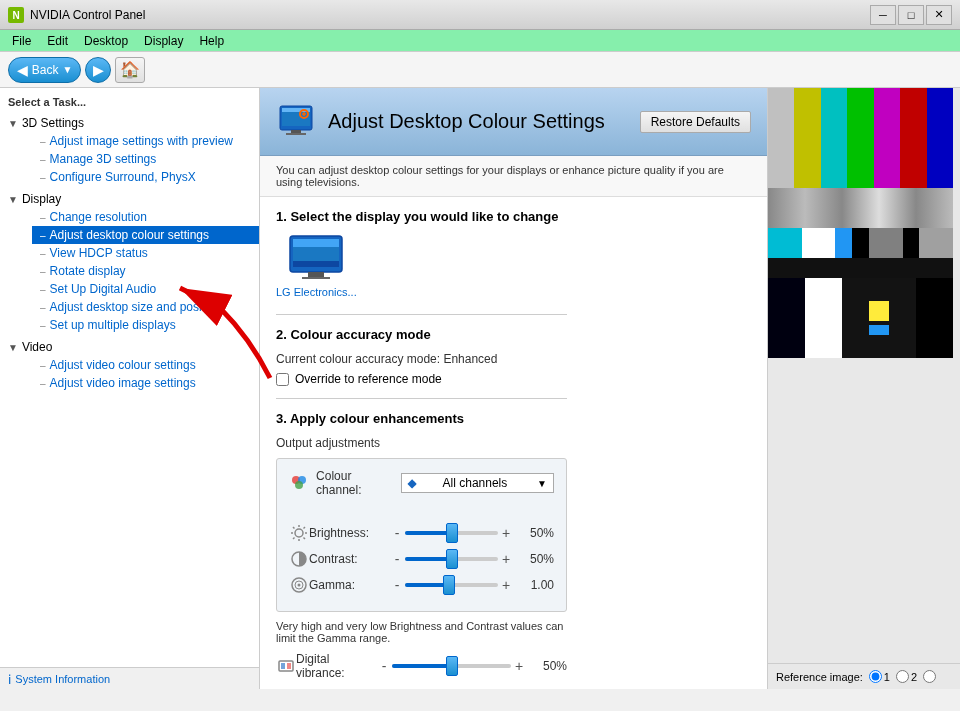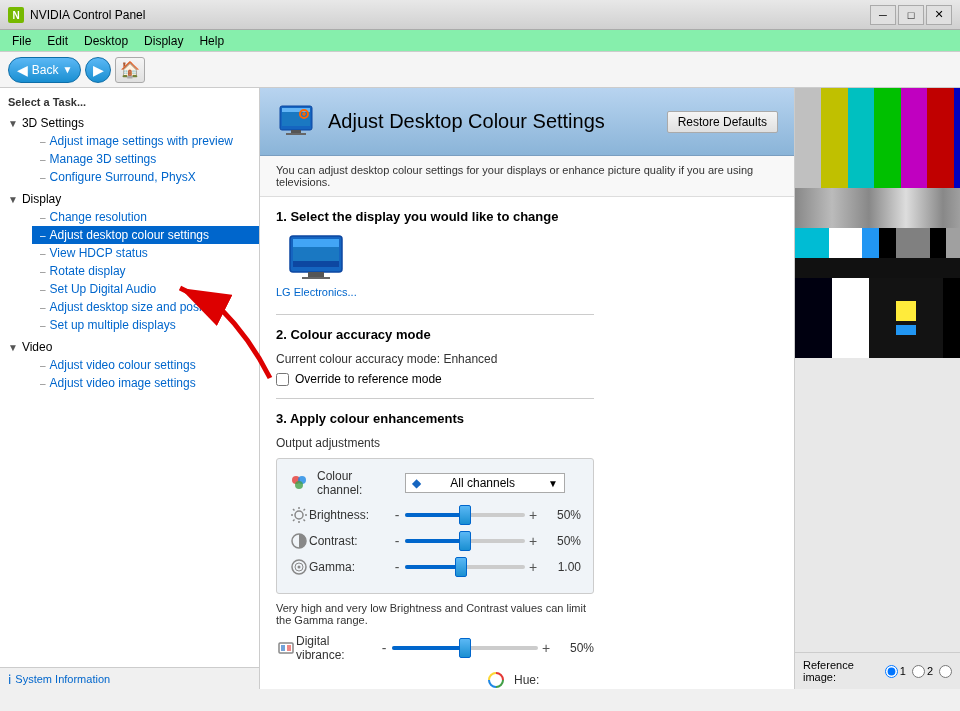--- a/index.html
+++ b/index.html
@@ -149,35 +149,35 @@
       width: 12px; height: 20px;
       background: linear-gradient(to bottom, #5bb8f5, #1a8fd1);
       border: 1px solid #0066cc;
       border-radius: 2px;
       position: absolute;
       top: 50%; transform: translateY(-50%);
       cursor: pointer;
     }
     .control-value { width: 40px; font-size: 12px; text-align: right; color: #333; }
     
-    .channel-row { display: flex; align-items: center; margin-bottom: 8px; gap: 8px; }
+    .channel-row { display: flex; align-items: center; margin-bottom: 26px; gap: 8px; }
     .channel-dropdown {
       display: flex; align-items: center;
       background: white; border: 1px solid #aaa; padding: 2px 6px;
       width: 160px; justify-content: space-between; cursor: pointer;
       font-size: 12px;
     }
 
     .warning-text { font-size: 11px; color: #333; margin: 6px 0; }
     
     .digital-vibrance-row { display: flex; align-items: center; margin-top: 8px; gap: 8px; }
 
     
     .right-panel {
-      width: 166px;
+      width: 193px;
       background: #e8e8e8;
       border-left: 1px solid #ccc;
       flex-shrink: 0;
       display: flex;
       flex-direction: column;
     }
 
     
     .sidebar-wrapper {
       width: 260px;

